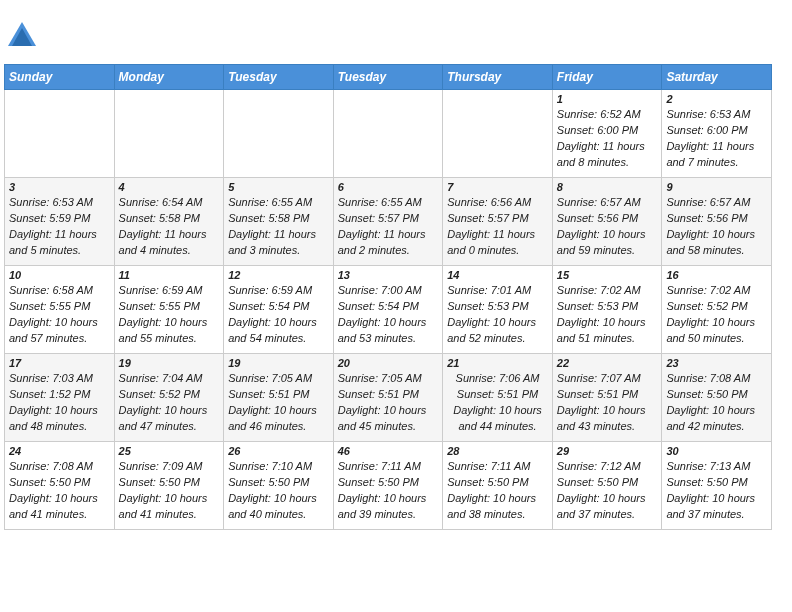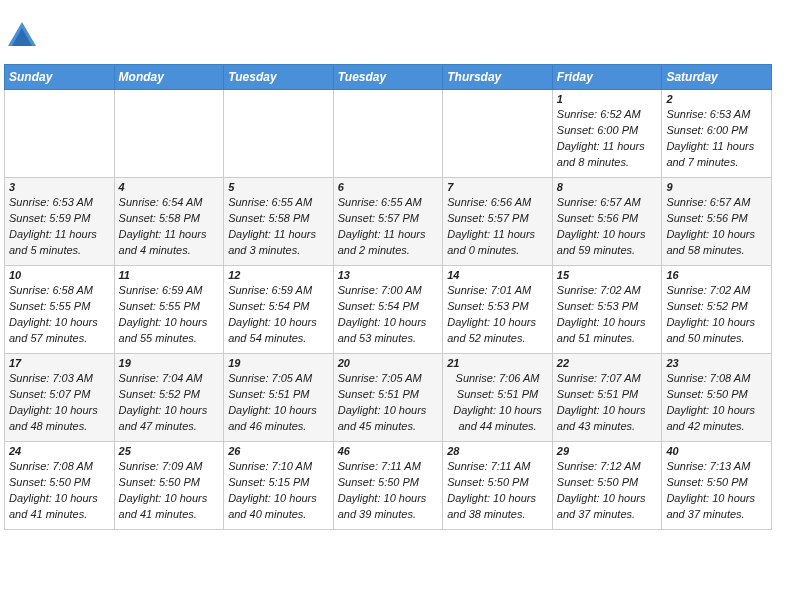--- a/index.html
+++ b/index.html
@@ -246,21 +246,21 @@
             <div class="day-info" style="white-space: pre-line;">Sunrise: 7:02 AM
 Sunset: 5:52 PM
 Daylight: 10 hours
 and 50 minutes.</div>
           </td>
         </tr>
         <tr>
           <td>
             <span class="day-num">17</span>
             <div class="day-info" style="white-space: pre-line;">Sunrise: 7:03 AM
-Sunset: 5:07 PM
+Sunset: 1:52 PM
 Daylight: 10 hours
 and 48 minutes.</div>
           </td>
           <td>
             <span class="day-num">19</span>
             <div class="day-info" style="white-space: pre-line;">Sunrise: 7:04 AM
 Sunset: 5:52 PM
 Daylight: 10 hours
 and 47 minutes.</div>
           </td>
@@ -311,21 +311,21 @@
           <td>
             <span class="day-num">25</span>
             <div class="day-info" style="white-space: pre-line;">Sunrise: 7:09 AM
 Sunset: 5:50 PM
 Daylight: 10 hours
 and 41 minutes.</div>
           </td>
           <td>
             <span class="day-num">26</span>
             <div class="day-info" style="white-space: pre-line;">Sunrise: 7:10 AM
-Sunset: 5:15 PM
+Sunset: 5:50 PM
 Daylight: 10 hours
 and 40 minutes.</div>
           </td>
           <td>
             <span class="day-num">46</span>
             <div class="day-info" style="white-space: pre-line;">Sunrise: 7:11 AM
 Sunset: 5:50 PM
 Daylight: 10 hours
 and 39 minutes.</div>
           </td>
@@ -337,21 +337,21 @@
 and 38 minutes.</div>
           </td>
           <td>
             <span class="day-num">29</span>
             <div class="day-info" style="white-space: pre-line;">Sunrise: 7:12 AM
 Sunset: 5:50 PM
 Daylight: 10 hours
 and 37 minutes.</div>
           </td>
           <td>
-            <span class="day-num">40</span>
+            <span class="day-num">30</span>
             <div class="day-info" style="white-space: pre-line;">Sunrise: 7:13 AM
 Sunset: 5:50 PM
 Daylight: 10 hours
 and 37 minutes.</div>
           </td>
         </tr>
       </tbody>
   </table>
 </div>
 

